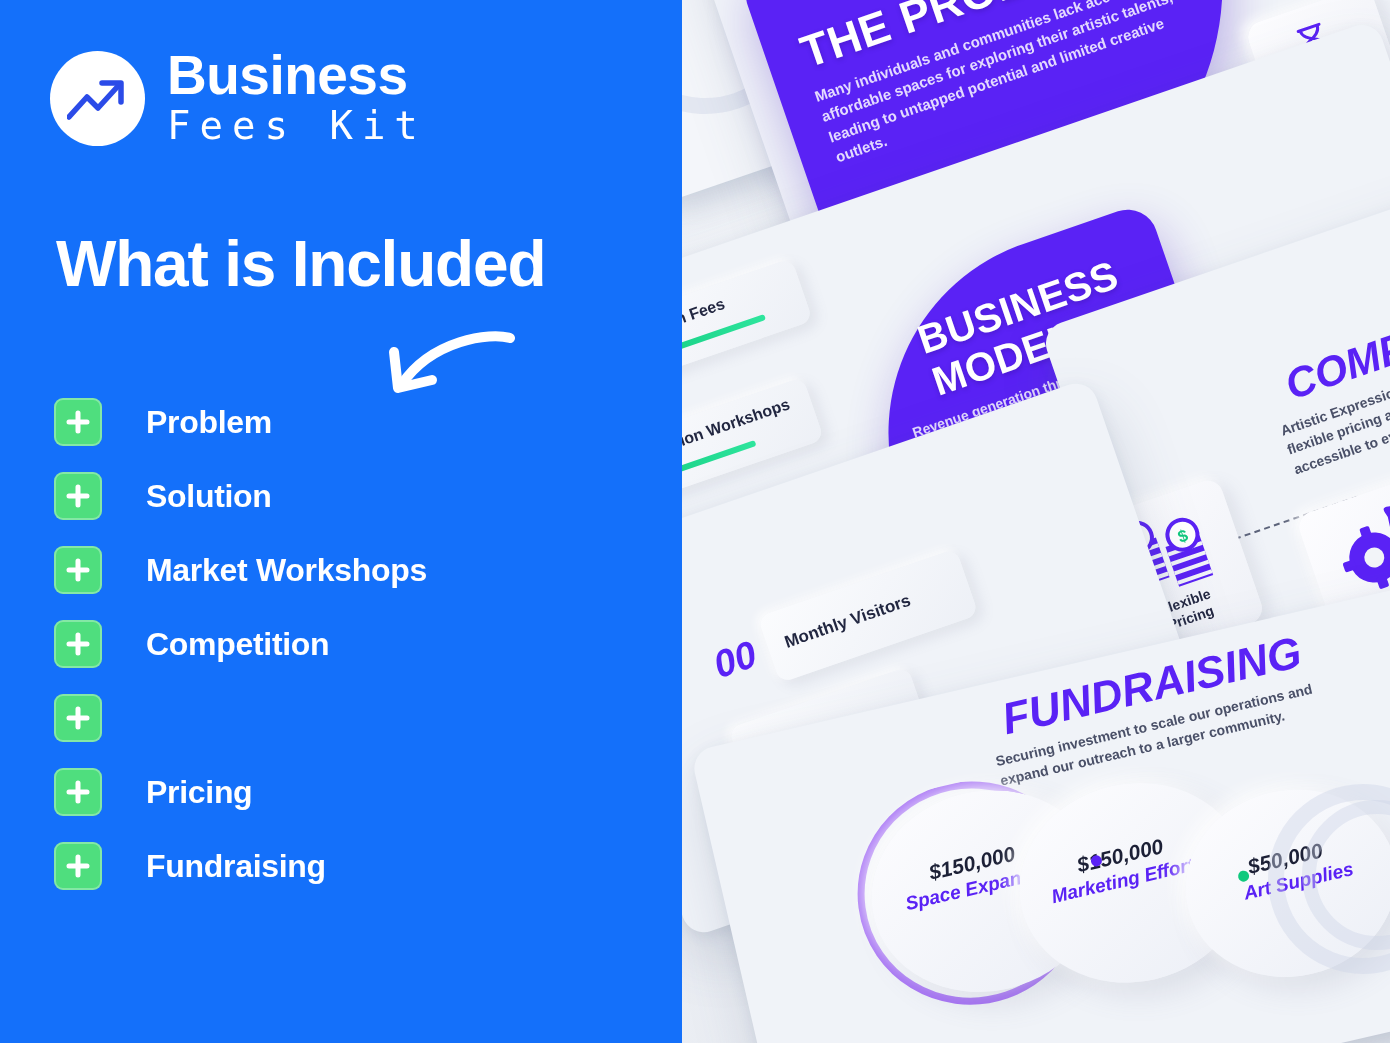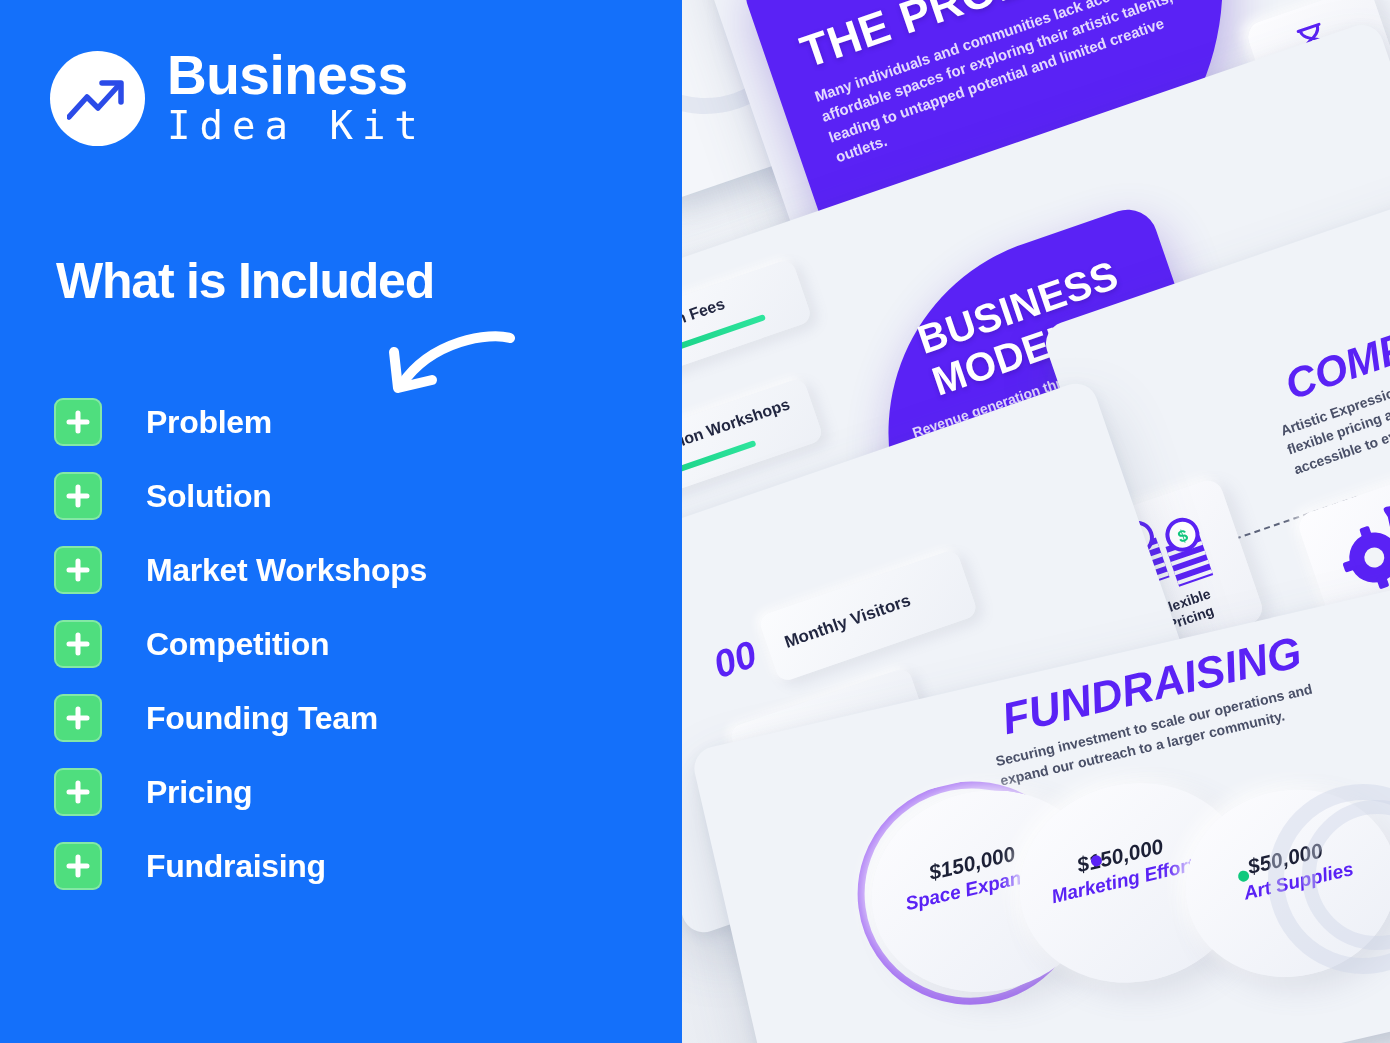--- a/index.html
+++ b/index.html
@@ -88,22 +88,22 @@
     width:95px; height:95px; border-radius:50%; background:#fff;
     display:flex; align-items:center; justify-content:center; flex:0 0 auto;
   }
   #logo-words{ display:flex; flex-direction:column; }
   #brand-1{ color:#fff; font-size:55px; font-weight:800; line-height:1.0; letter-spacing:-.5px; }
   #brand-2{
     color:#fff; font-size:39px; font-weight:400; line-height:1.18;
     letter-spacing:9px; font-family:"DejaVu Sans Mono", monospace;
   }
   #headline{
-    position:absolute; left:56px; top:256px;
-    color:#fff; font-size:50px; font-weight:800; letter-spacing:-1.2px; line-height:1;
+    position:absolute; left:56px; top:232px;
+    color:#fff; font-size:64px; font-weight:800; letter-spacing:-1.2px; line-height:1;
   }
   #swoosh{ position:absolute; left:380px; top:330px; }
 
   #checklist{ position:absolute; left:54px; top:385px; }
   .row{ display:flex; align-items:center; height:74px; }
   .plus-box{
     width:48px; height:48px; border-radius:9px;
     background:#4FDE7E;
     box-shadow:inset 0 0 0 2px rgba(255,255,255,.30);
     display:flex; align-items:center; justify-content:center; flex:0 0 auto;
@@ -271,21 +271,21 @@
 
   <div id="logo-row">
     <div id="logo-mark">
       <svg width="62" height="48" viewBox="0 0 62 48">
         <path d="M2 42 L20 22 L31 33 L52 10" stroke="#2B4BE8" stroke-width="5.5" fill="none" stroke-linecap="round" stroke-linejoin="round"></path>
         <path d="M35 8 H54 V27" stroke="#2B4BE8" stroke-width="5.5" fill="none" stroke-linecap="round" stroke-linejoin="round"></path>
       </svg>
     </div>
     <div id="logo-words">
       <div id="brand-1">Business</div>
-      <div id="brand-2">Idea Kit</div>
+      <div id="brand-2">Fees Kit</div>
     </div>
   </div>
 
   <div id="headline">What is Included</div>
 
   <svg id="swoosh" width="140" height="70" viewBox="0 0 140 70">
     <path d="M130 8 C 110 2, 52 10, 22 54" stroke="#ffffff" stroke-width="10" fill="none" stroke-linecap="round"></path>
     <path d="M14 22 L18 58 L52 50" stroke="#ffffff" stroke-width="10" fill="none" stroke-linecap="round" stroke-linejoin="round"></path>
   </svg>
 
@@ -321,21 +321,20 @@
           </svg>
       </span>
       <span class="row-label">Competition</span>
     </div>
     <div class="row">
       <span class="plus-box">
         <svg width="24" height="24" viewBox="0 0 24 24">
             <path d="M12 3 V21 M3 12 H21" stroke="#fff" stroke-width="5" stroke-linecap="round"></path>
           </svg>
       </span>
-      <span class="row-label">Founding Team</span>
     </div>
     <div class="row">
       <span class="plus-box">
         <svg width="24" height="24" viewBox="0 0 24 24">
             <path d="M12 3 V21 M3 12 H21" stroke="#fff" stroke-width="5" stroke-linecap="round"></path>
           </svg>
       </span>
       <span class="row-label">Pricing</span>
     </div>
     <div class="row">

